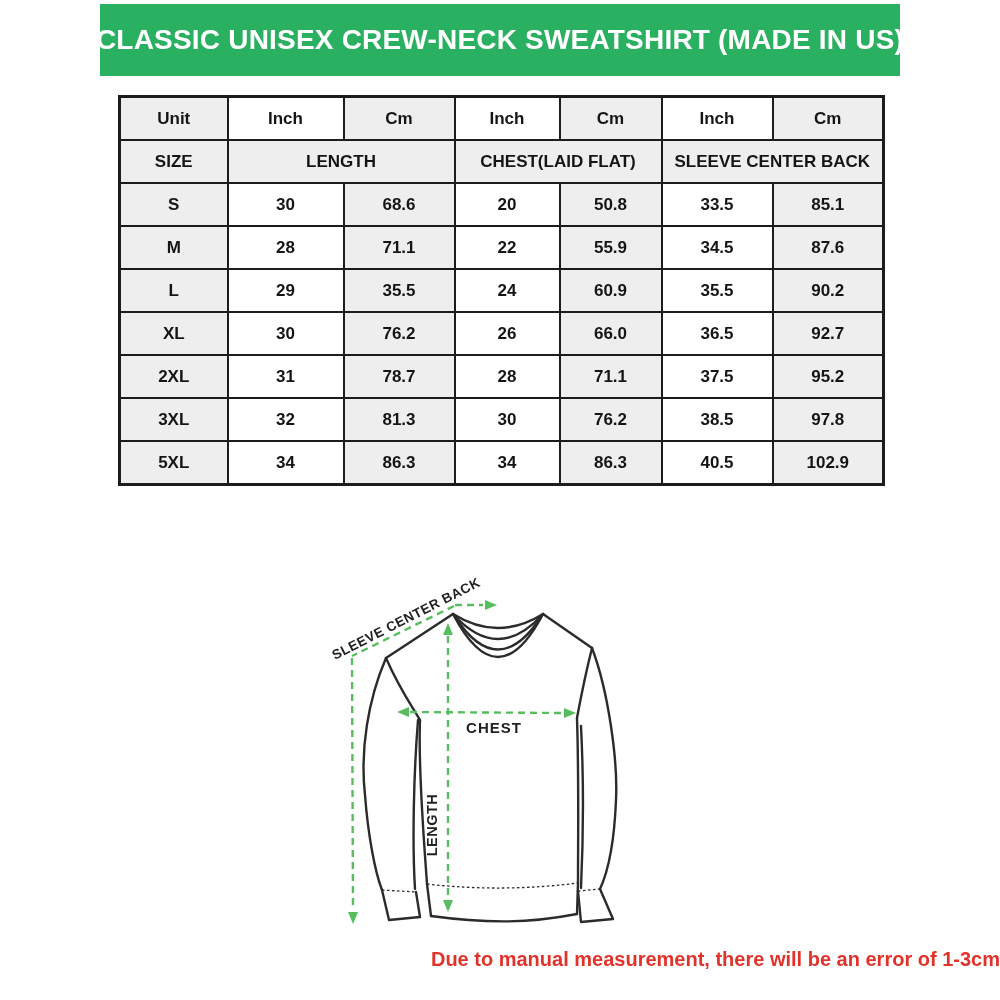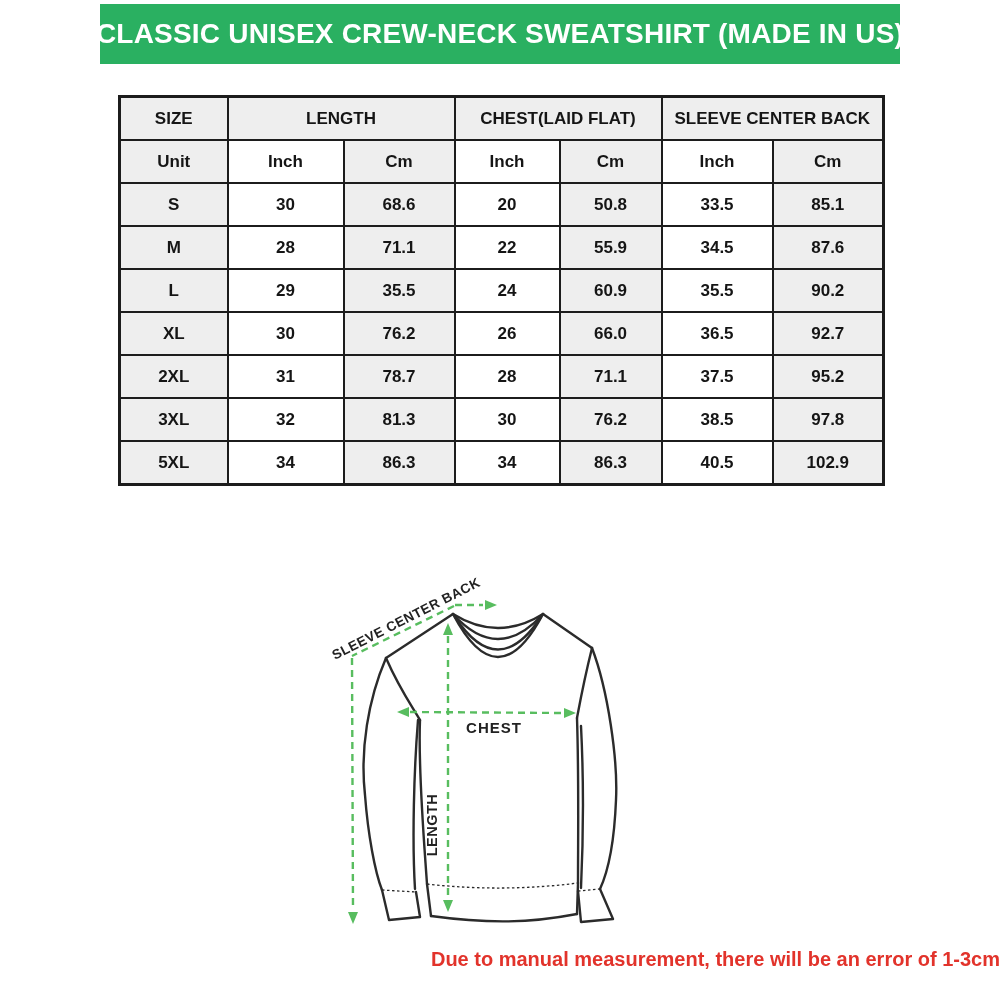--- a/index.html
+++ b/index.html
@@ -8,21 +8,21 @@
     --note-red:#e2332b;
     --cell-gray:#eeeeee;
     --line-dark:#1c1c1c;
   }
   html,body{margin:0;padding:0;}
   body{font-family:"Liberation Sans","DejaVu Sans",sans-serif;background:#ffffff;}
   .page{position:relative;width:1000px;height:1000px;background:#ffffff;overflow:hidden;}
 
   
   .banner{
-    position:absolute;left:100px;top:4px;width:800px;height:60px;
+    position:absolute;left:100px;top:4px;width:800px;height:72px;
     background:var(--green);
     display:flex;align-items:center;justify-content:center;
   }
   .banner h1{
     margin:0;color:#ffffff;font-size:28px;font-weight:700;
     letter-spacing:.2px;white-space:nowrap;
   }
 
   
   table.size-table{
@@ -70,34 +70,34 @@
       <col style="width:108px">
         <col style="width:116px">
         <col style="width:111px">
       <col style="width:105px">
         <col style="width:102px">
         <col style="width:111px">
       <col style="width:111px">
     </colgroup>
     <thead>
         <tr>
-          <th class="g" colspan="1">SIZE</th>
-          <th class="g" colspan="2">LENGTH</th>
-          <th class="g" colspan="2">CHEST(LAID FLAT)</th>
-          <th class="g" colspan="2">SLEEVE CENTER BACK</th>
-        </tr>
-        <tr>
           <th class="g">Unit</th>
           <th>Inch</th>
           <th class="g">Cm</th>
           <th>Inch</th>
           <th class="g">Cm</th>
           <th>Inch</th>
           <th class="g">Cm</th>
         </tr>
+        <tr>
+          <th class="g" colspan="1">SIZE</th>
+          <th class="g" colspan="2">LENGTH</th>
+          <th class="g" colspan="2">CHEST(LAID FLAT)</th>
+          <th class="g" colspan="2">SLEEVE CENTER BACK</th>
+        </tr>
       </thead>
     <tbody>
         <tr>
           <td class="g">S</td>
           <td>30</td>
           <td class="g">68.6</td>
           <td>20</td>
           <td class="g">50.8</td>
           <td>33.5</td>
           <td class="g">85.1</td>

